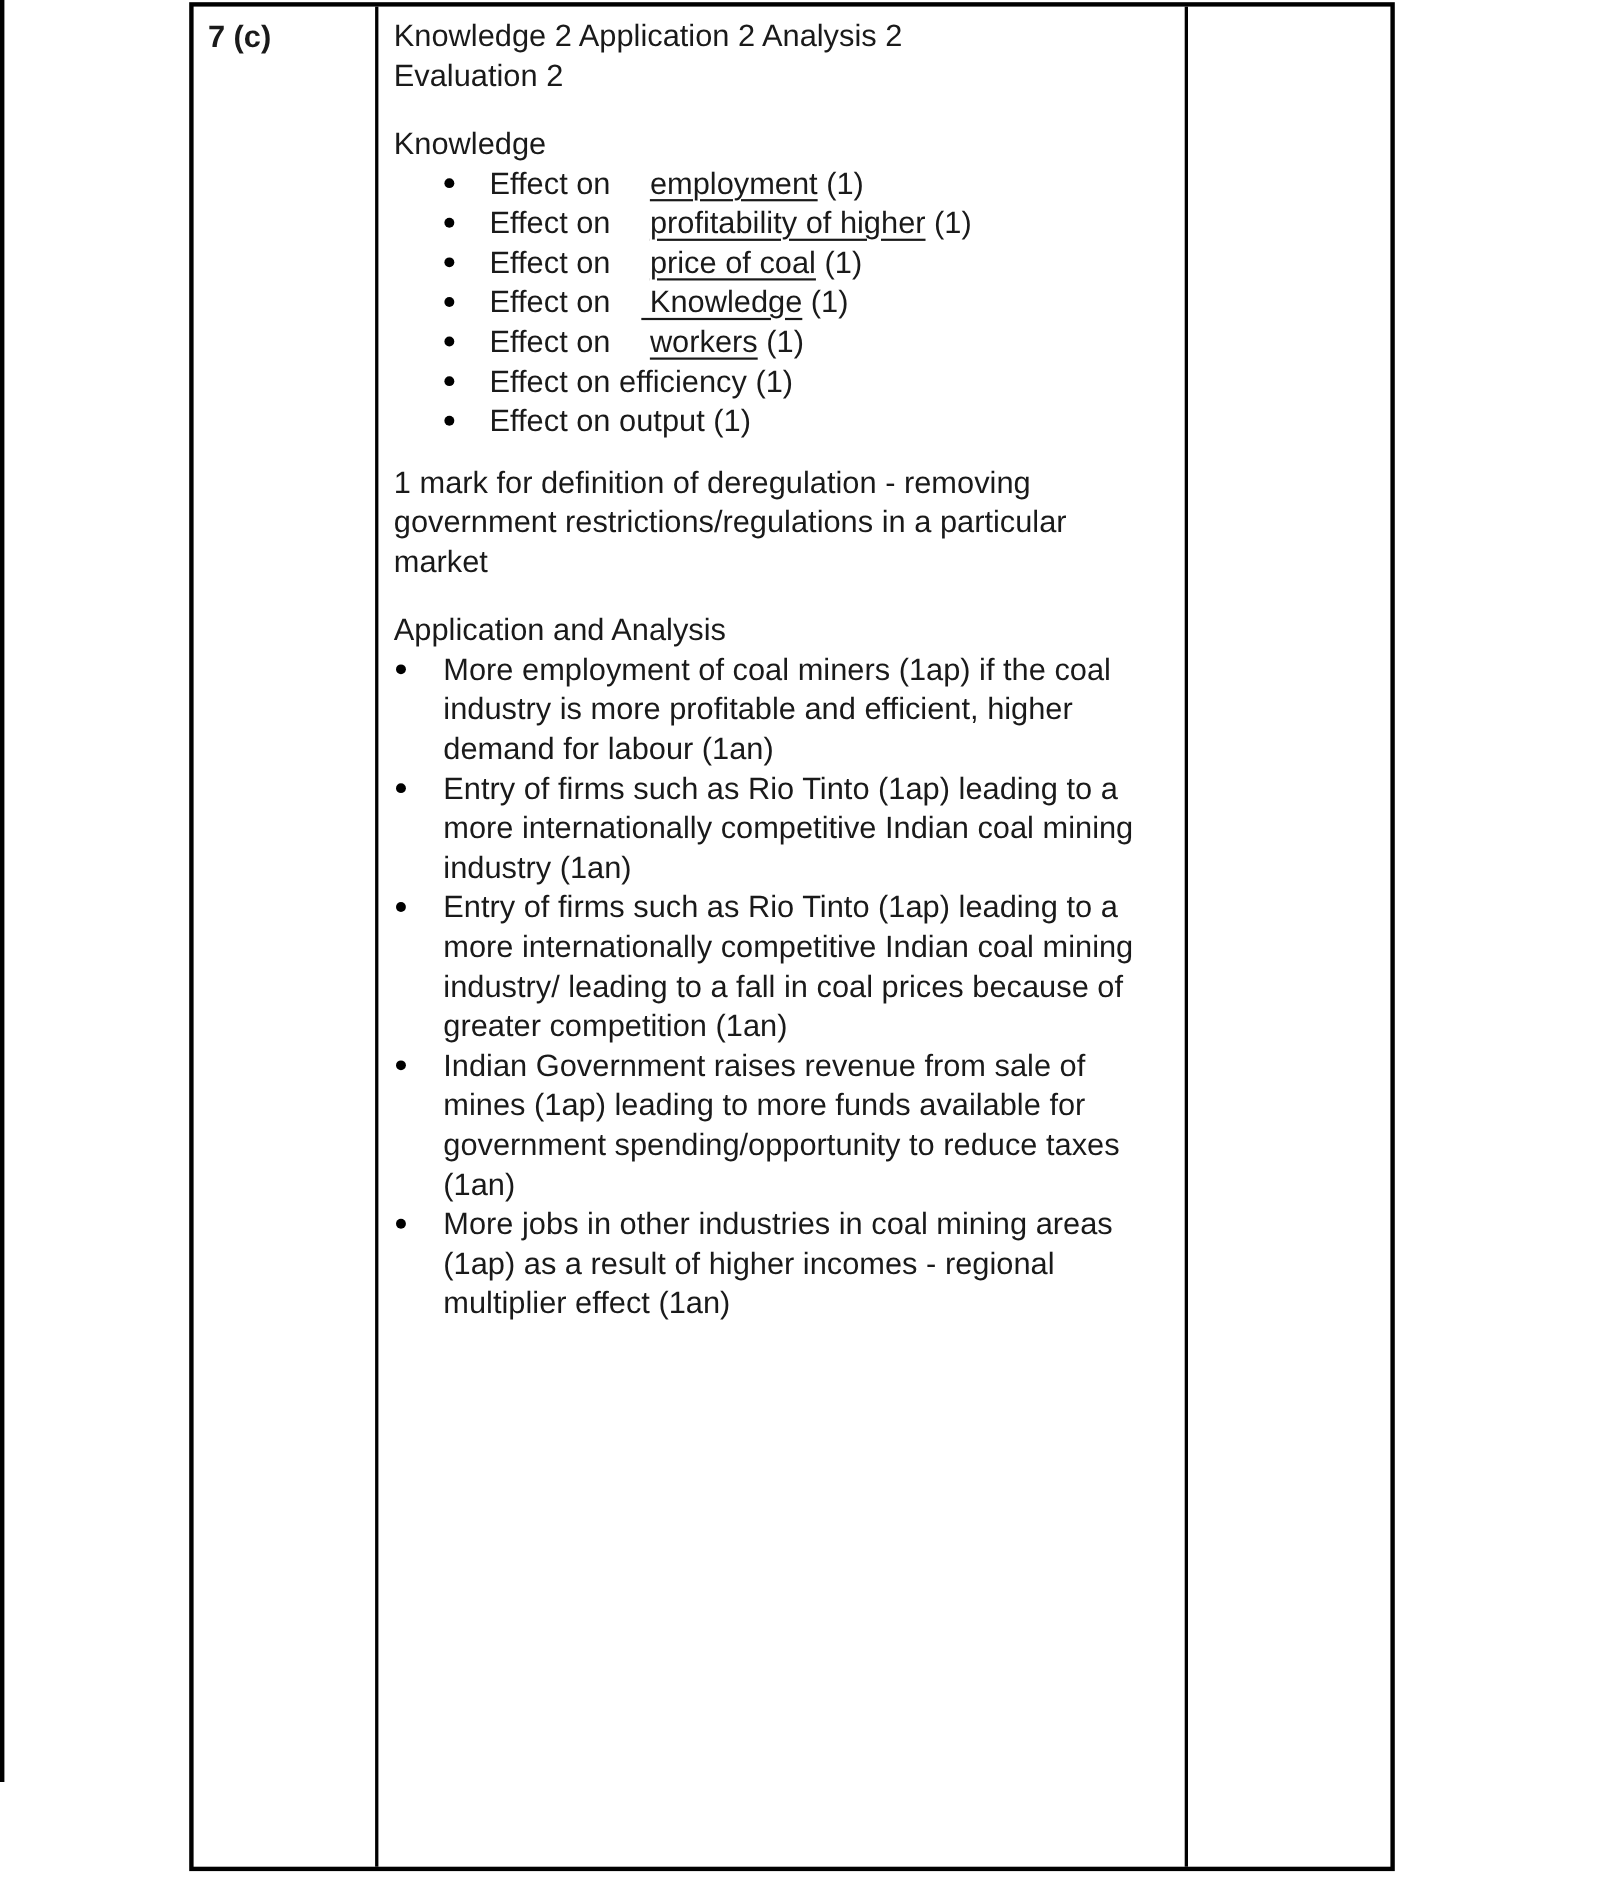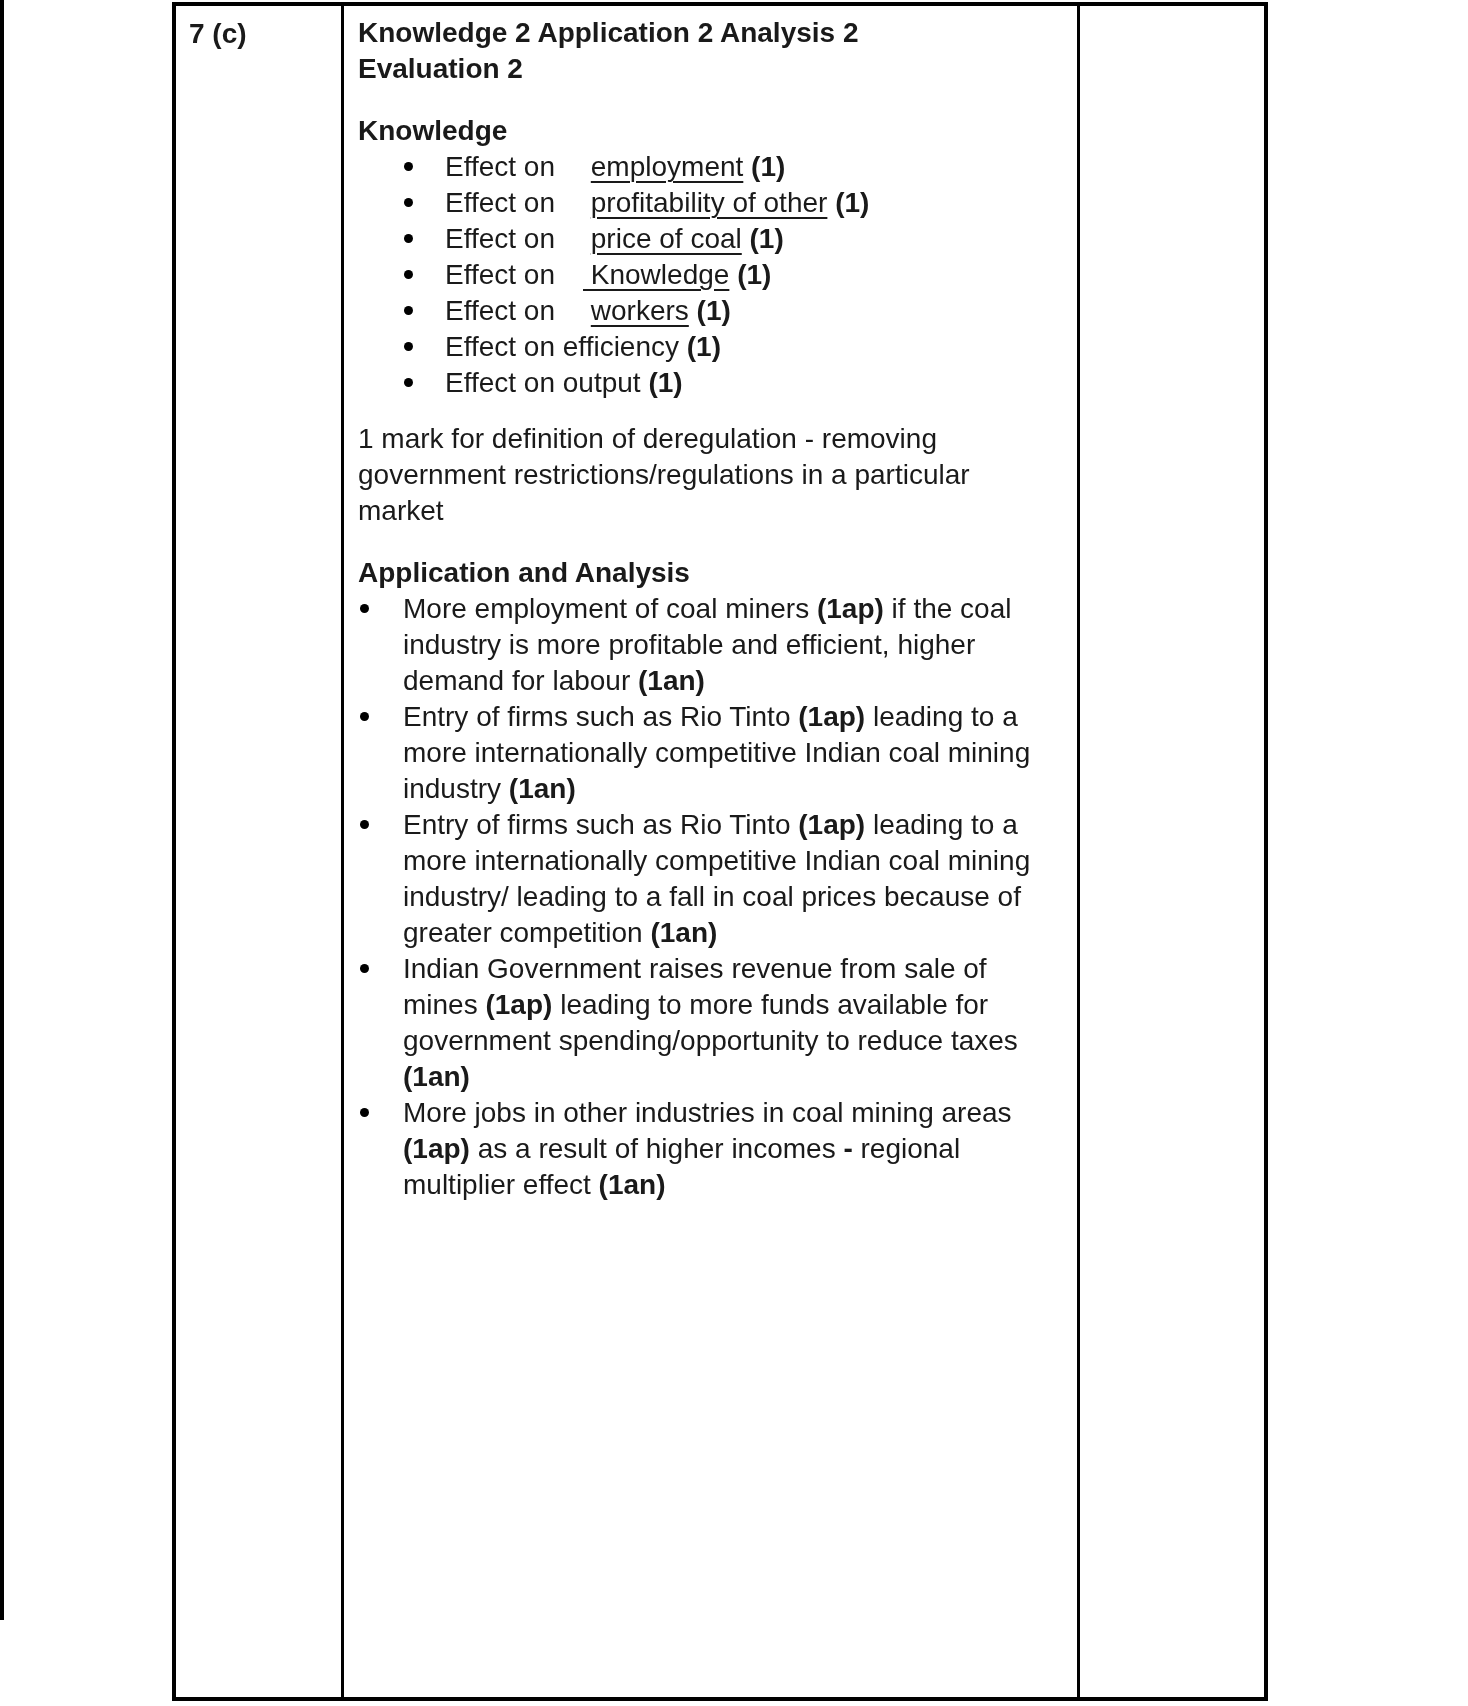--- a/index.html
+++ b/index.html
@@ -52,21 +52,21 @@
     padding:10px 10px 2px 13px;
     font-size:28px; line-height:36px;
     font-weight:bold;
   }
   .acell {
     padding:9px 22px 0 14px;
     font-size:28px; line-height:36px;
   }
   .mcell { padding:10px 12px; font-size:28px; }
 
-  .b { font-weight:bold; }
+  .b { font-weight:normal; }
   .u { text-decoration:underline; text-decoration-thickness:2px; text-underline-offset:5px;margin-left:28px; }
 
   .block-gap { margin-top:26px; }
   .def-gap  { margin-top:20px; }
 
   ul.bullets { list-style:none; margin:0; padding:0; }
   ul.k-bullets { padding-left:46px; }
   ul.a-bullets { padding-left:2px; }
   ul.bullets li { display:flex; align-items:flex-start; }
   .dot {
@@ -97,21 +97,21 @@
 
         <div class="block-gap"><span class="b">Knowledge</span></div>
 
         <ul class="bullets k-bullets">
           <li>
               <span class="dot"></span>
               <span class="li-text"><span>Effect on </span><span class="u">employment</span><span> </span><span class="b">(1)</span></span>
             </li>
           <li>
               <span class="dot"></span>
-              <span class="li-text"><span>Effect on </span><span class="u">profitability of other</span><span> </span><span class="b">(1)</span></span>
+              <span class="li-text"><span>Effect on </span><span class="u">profitability of higher</span><span> </span><span class="b">(1)</span></span>
             </li>
           <li>
               <span class="dot"></span>
               <span class="li-text"><span>Effect on </span><span class="u">price of coal</span><span> </span><span class="b">(1)</span></span>
             </li>
           <li>
               <span class="dot"></span>
               <span class="li-text"><span>Effect on</span><span class="u"> Knowledge</span><span> </span><span class="b">(1)</span></span>
             </li>
           <li>

